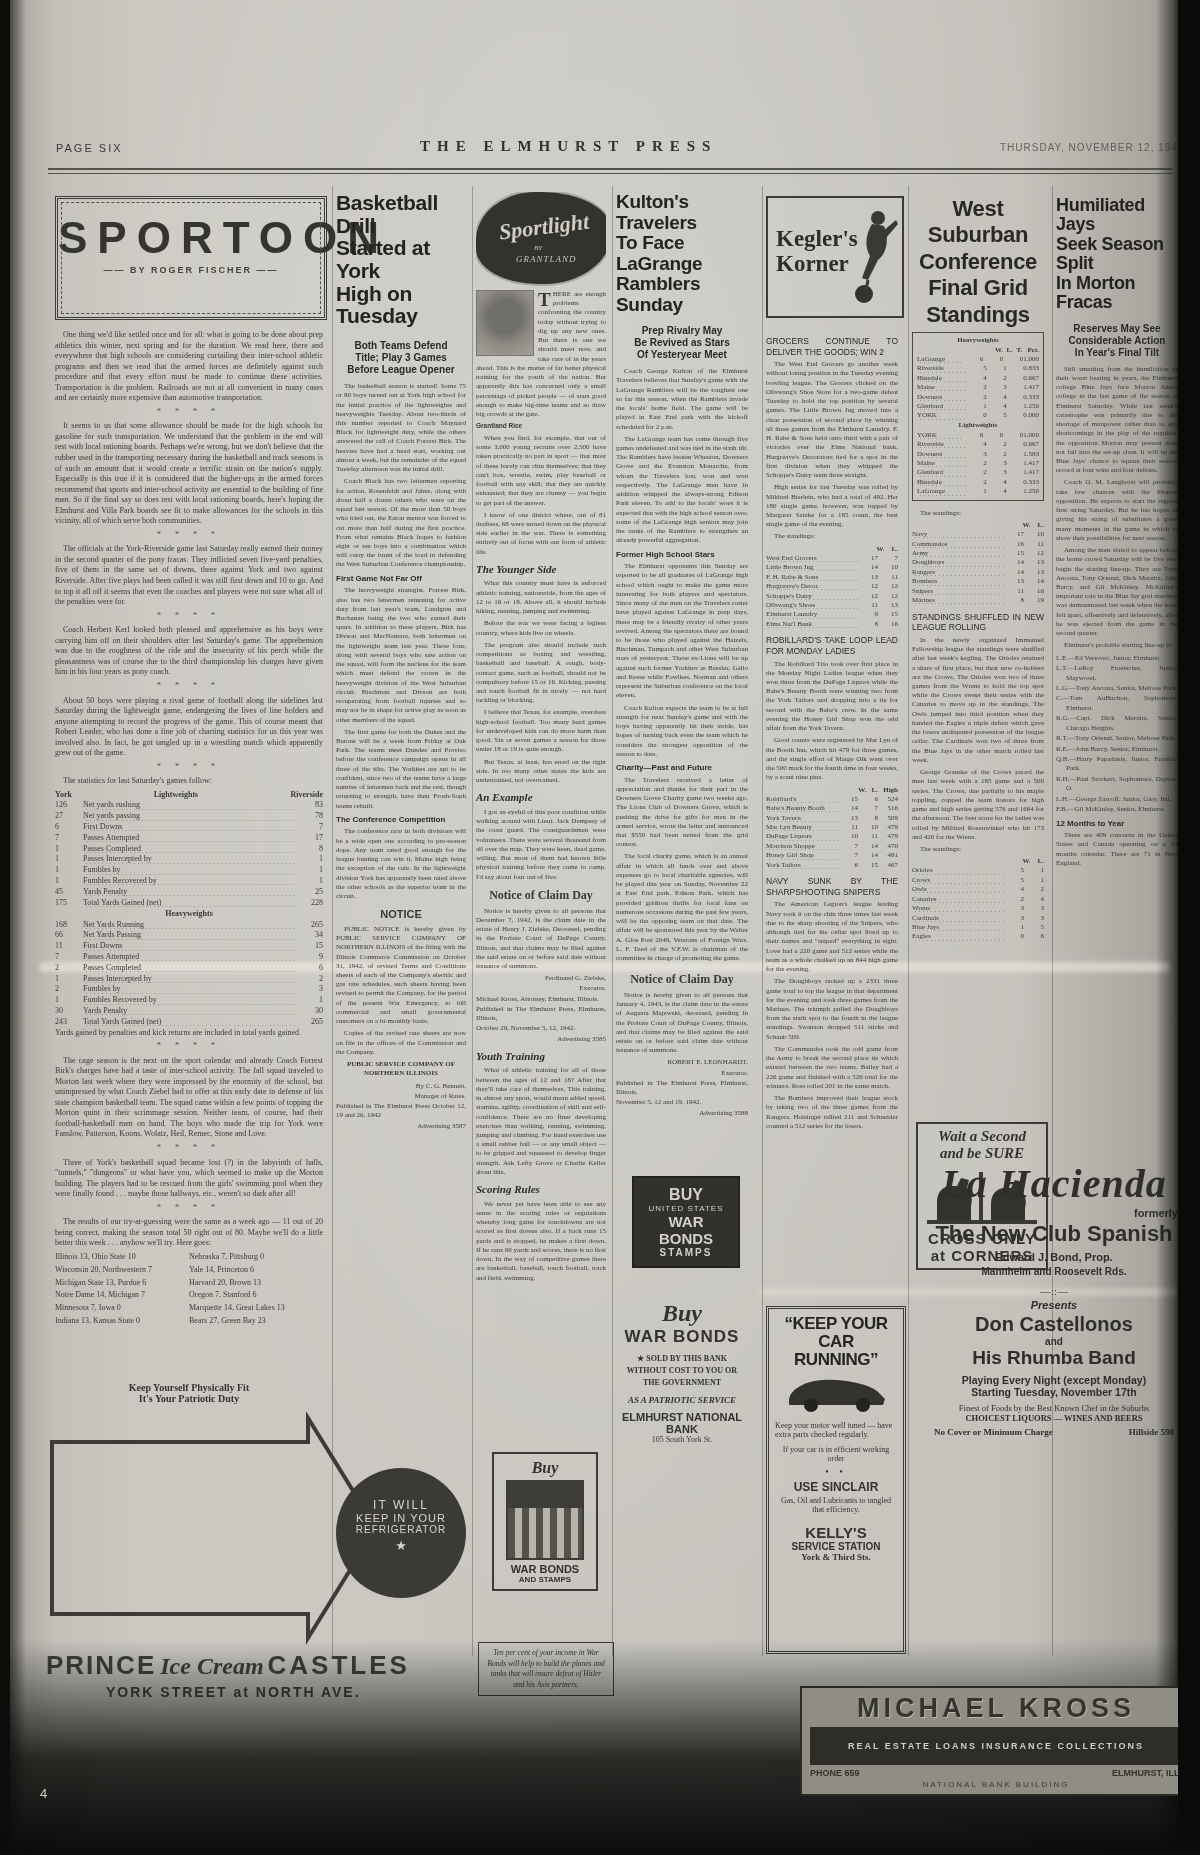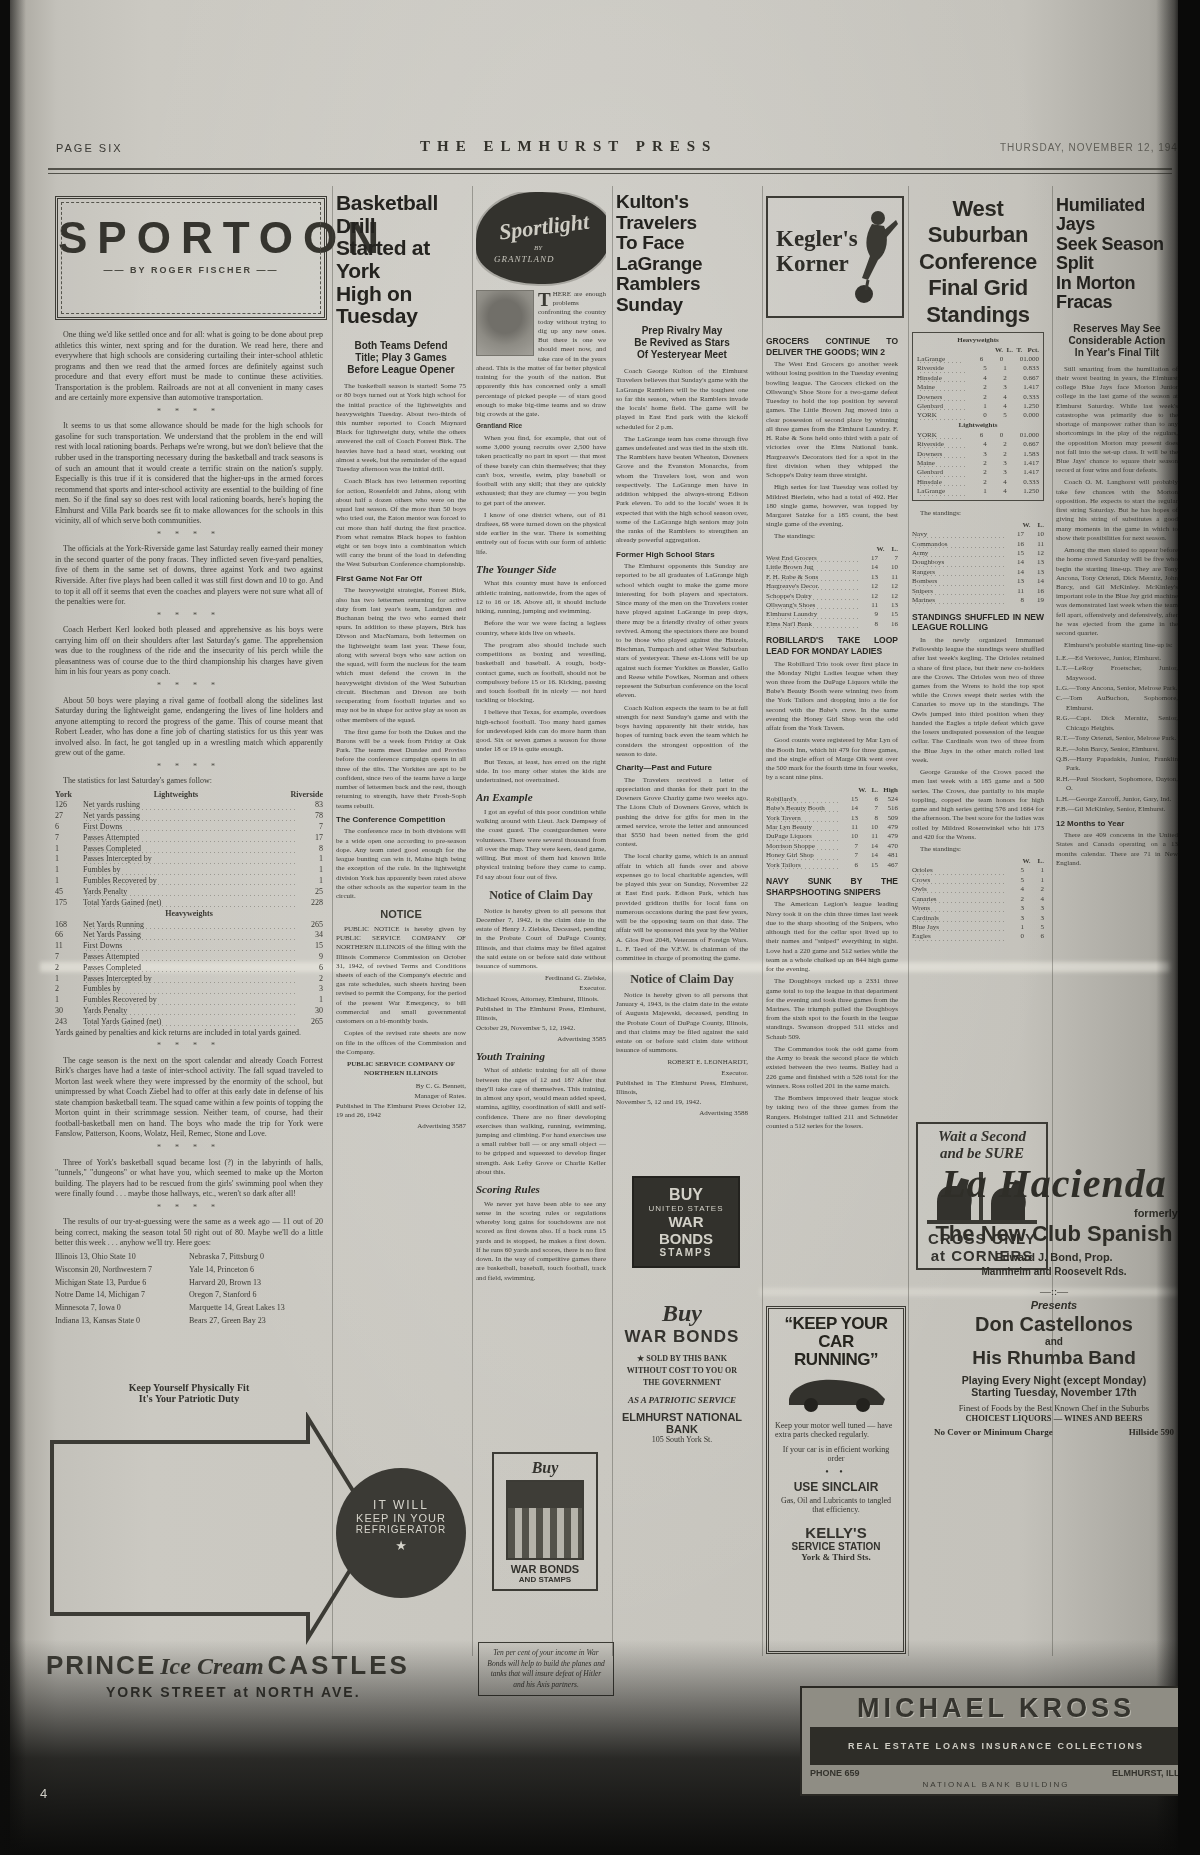--- a/index.html
+++ b/index.html
@@ -29,21 +29,21 @@
   
   .hl{font-family:"Liberation Sans",sans-serif;font-weight:bold;color:#24231f;line-height:1.08;letter-spacing:-.3px;}
   .subhead{font-family:"Liberation Sans",sans-serif;font-weight:bold;text-align:center;color:#2a2924;line-height:1.2;}
   .col{position:absolute;overflow:hidden;z-index:2;}
   .body{font-size:7px;line-height:1.32;text-align:justify;color:#3a3933;}
   .body .para{margin:0 0 3px 0;text-indent:8px;}
   .stars{text-align:center;letter-spacing:6px;color:#4a4942;margin:2px 0 4px 0;font-size:8px;}
   .bigbody{font-size:8px;line-height:1.32;}
   .ssub{font-family:"Liberation Sans",sans-serif;font-weight:bold;font-size:8px;margin:4px 0 2px 0;text-indent:0;color:#2c2b26;}
   .isub{font-style:italic;font-weight:bold;font-size:11px;font-family:"Liberation Serif",serif;margin:5px 0 3px 0;color:#2c2b26;}
-  .capshead{font-family:"Liberation Sans",sans-serif;font-weight:bold;font-size:8.5px;line-height:1.25;margin:6px 0 3px 0;color:#2a2924;}
+  .capshead{font-family:"Liberation Sans",sans-serif;font-weight:normal;font-size:8.5px;line-height:1.25;margin:6px 0 3px 0;color:#2a2924;}
   
   .trow{display:flex;align-items:baseline;line-height:1.35;}
   .tc{white-space:nowrap;}
   .tc0{flex:1;overflow:hidden;
        background:repeating-linear-gradient(90deg,rgba(80,78,70,0) 0 3px,rgba(80,78,70,.4) 3px 4px) 0 86%/100% 1px no-repeat;}
   .tc1,.tc2,.tc3{min-width:20px;text-align:right;}
   .thdr{font-weight:bold;text-align:right;white-space:pre;line-height:1.3;}
   .tlabel{font-weight:bold;text-align:center;line-height:1.4;}
   .stats .tc0{flex:0 0 28px;text-align:left;background:none;}
   .stats .tc1{flex:1;min-width:0;overflow:hidden;text-align:left;
@@ -57,21 +57,21 @@
   #sportoonBox{border:3px double #3c3b35;outline:1px dashed #55544c;outline-offset:-7px;
        text-align:center;background:rgba(255,255,255,.06);}
   #sportoonTitle{font-family:"Liberation Sans",sans-serif;font-weight:bold;font-size:44px;letter-spacing:10px;color:#35342e;margin-top:14px;}
   #sportoonBy{font-family:"Liberation Sans",sans-serif;font-size:9px;font-weight:bold;letter-spacing:2px;color:#44433c;margin-top:2px;}
   
   #slLogo{width:136px;height:92px;background:#33322d;border-radius:46% 54% 52% 48%/55% 45% 60% 40%;
        position:relative;box-shadow:0 0 0 2px rgba(51,50,45,.25);}
   #slScript{position:absolute;left:8px;top:22px;width:120px;text-align:center;color:#cfcdc4;
        font-family:"Liberation Serif",serif;font-style:italic;font-weight:bold;font-size:22px;transform:rotate(-7deg);}
   #slBy{position:absolute;left:58px;top:52px;color:#c5c3ba;font-size:7px;font-style:italic;}
-  #slName{position:absolute;left:18px;top:62px;color:#c5c3ba;font-size:9px;font-style:italic;letter-spacing:1px;}
+  #slName{position:absolute;left:40px;top:62px;color:#c5c3ba;font-size:9px;font-style:italic;letter-spacing:1px;}
   
   #kegBox{border:2px solid #3c3b35;position:relative;background:rgba(255,255,255,.05);}
   .kegTitle{font-family:"Liberation Serif",serif;font-weight:bold;font-size:23px;color:#2e2d28;line-height:1.1;}
   
   .photo{float:left;width:56px;height:64px;margin:0 4px 2px 0;
       background:radial-gradient(circle at 50% 40%,#716f69 0 35%,#8d8b84 60%,#a3a19a 100%),#8d8b84;border:1px solid #77756e;}
   .caption{font-family:"Liberation Sans",sans-serif;font-weight:bold;font-size:6.5px;margin:1px 0 3px 0;}
   .dropcap{float:left;font-size:19px;line-height:.8;font-weight:bold;padding:2px 2px 0 0;}
   
   .notTitle{font-weight:bold;font-size:12px;text-align:center;font-family:"Liberation Serif",serif;margin:6px 0 3px 0;}

